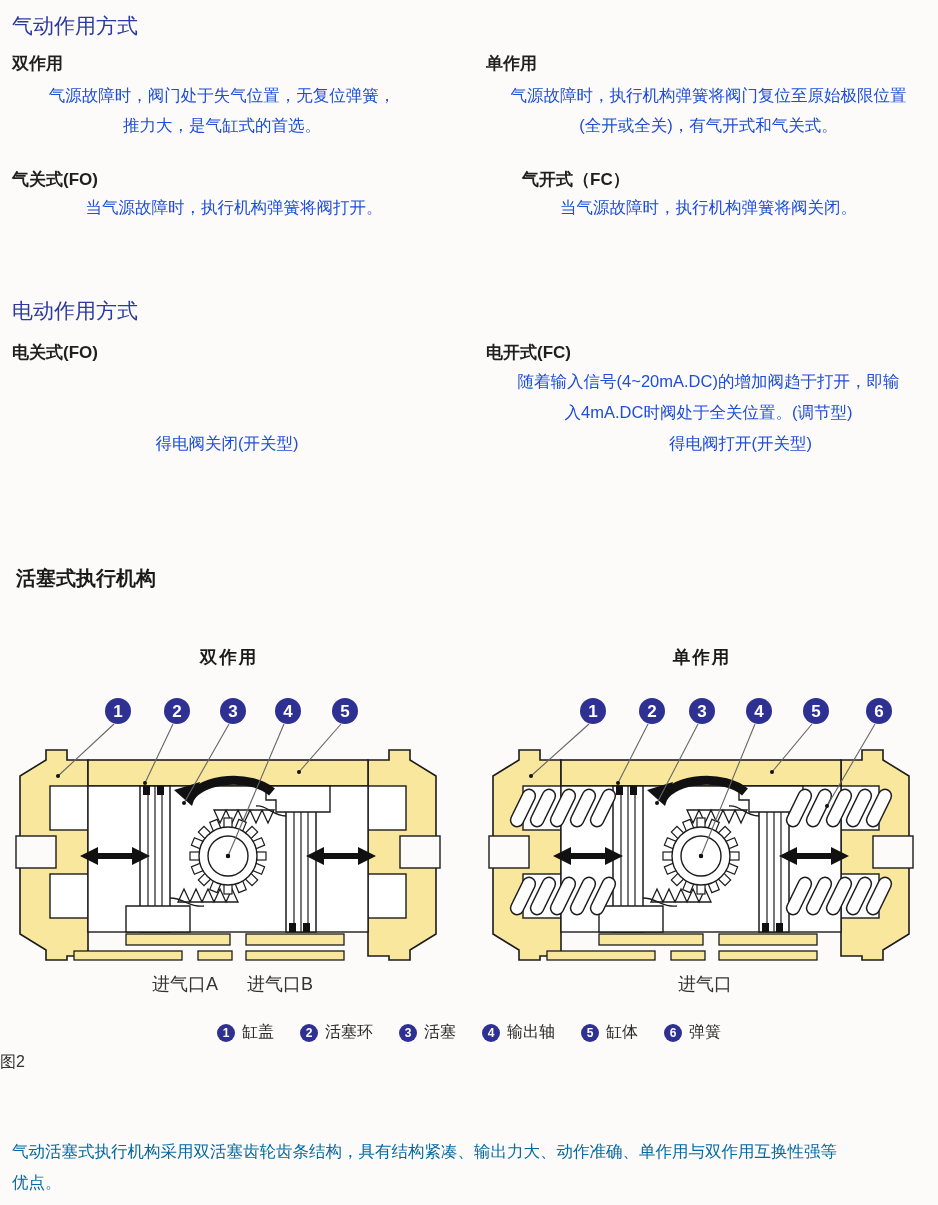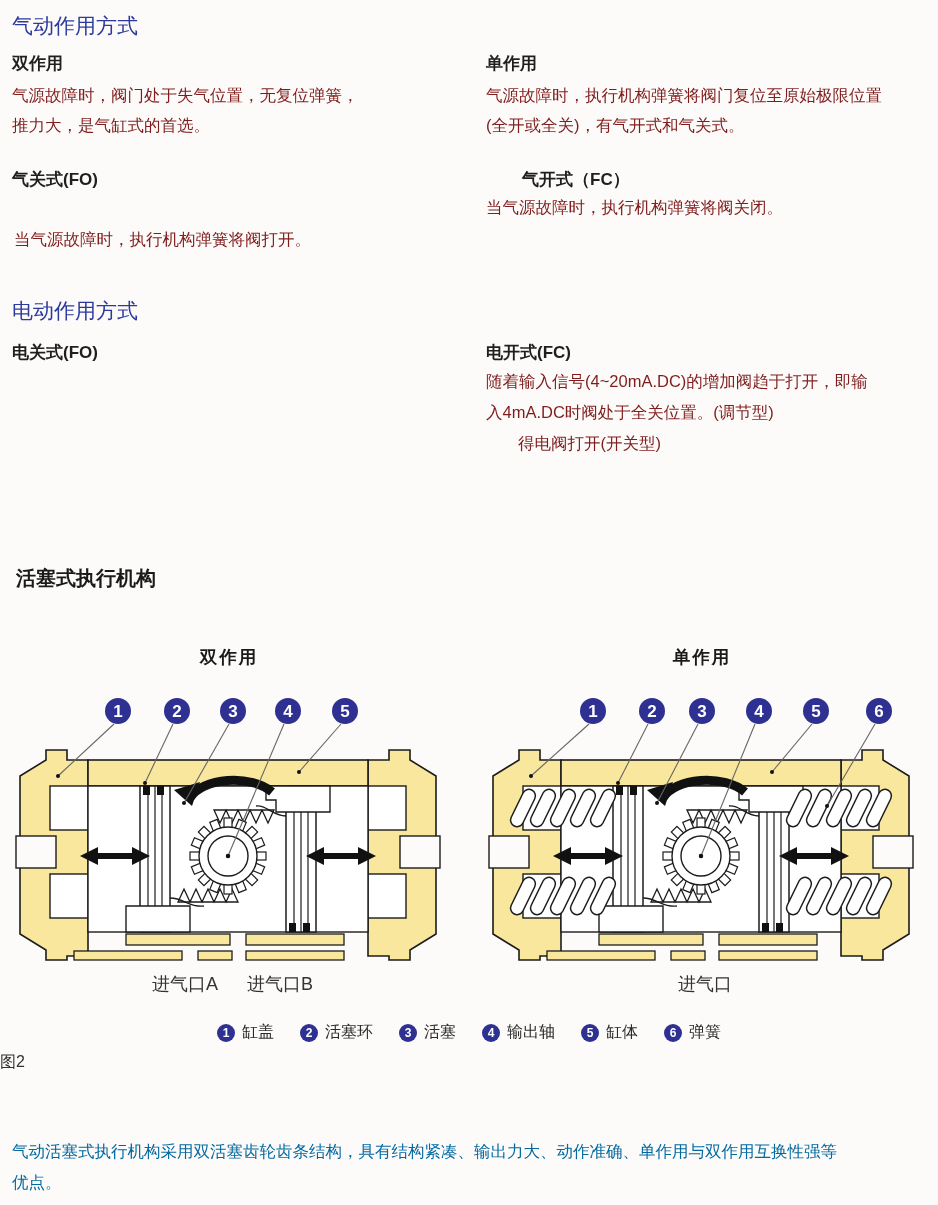--- a/index.html
+++ b/index.html
@@ -4,21 +4,21 @@
 <style>
   html,body{margin:0;padding:0;}
   #page{
     position:relative;width:938px;height:1205px;background:#fdfbf9;
     font-family:"Liberation Sans","DejaVu Sans",sans-serif;color:#3a3a3a;overflow:hidden;
   }
   .abs{position:absolute;}
   .h1{font-size:21px;font-weight:normal;color:#2c3a9e;}
   .h2{font-size:17px;font-weight:bold;color:#1f1f1f;}
   .h3{font-size:20px;font-weight:bold;color:#1a1a1a;}
-  .body-text{font-size:16.5px;line-height:30px;color:#7f1d1d;white-space:pre-line;}
+  .body-text{font-size:16.5px;line-height:30px;color:#1d4ed8;white-space:pre-line;text-align:center;}
   .diagram-title{font-size:17.5px;font-weight:bold;color:#1a1a1a;text-align:center;letter-spacing:2px;}
   .legend-row{left:0;top:1022px;width:938px;display:flex;justify-content:center;gap:26px;align-items:center;}
   .legend-item{display:flex;align-items:center;gap:7px;font-size:16px;color:#2b2b2b;}
   .legend-badge{width:18px;height:18px;border-radius:50%;background:#2e3192;color:#fff;
     font-size:12px;font-weight:bold;display:flex;align-items:center;justify-content:center;}
   .caption{left:0;top:1052px;width:938px;text-align:left;font-size:16px;color:#333;}
   .note{left:12px;top:1136px;width:914px;font-size:16.5px;line-height:31px;color:#0369a1;white-space:pre-line;}
   svg text{font-family:"Liberation Sans","DejaVu Sans",sans-serif;}
 </style>
 </head>
@@ -115,31 +115,32 @@
 </svg>
 
 <div id="page">
 
   <div class="abs h1" style="left:12px;top:12px;">气动作用方式</div>
 
   <div class="abs h2" style="left:12px;top:52px;">双作用</div>
   <div class="abs body-text" style="left:12px;top:80px;width:420px;">气源故障时，阀门处于失气位置，无复位弹簧，
 推力大，是气缸式的首选。</div>
   <div class="abs h2" style="left:12px;top:168px;">气关式(FO)</div>
-  <div class="abs body-text" style="left:14px;top:192px;width:420px;margin-top:32px;">当气源故障时，执行机构弹簧将阀打开。</div>
+  <div class="abs body-text" style="left:24px;top:192px;width:420px;">当气源故障时，执行机构弹簧将阀打开。</div>
 
   <div class="abs h2" style="left:486px;top:52px;">单作用</div>
   <div class="abs body-text" style="left:486px;top:80px;width:445px;">气源故障时，执行机构弹簧将阀门复位至原始极限位置
 (全开或全关)，有气开式和气关式。</div>
   <div class="abs h2" style="left:486px;top:168px;margin-left:36px;">气开式（FC）</div>
   <div class="abs body-text" style="left:486px;top:192px;width:445px;">当气源故障时，执行机构弹簧将阀关闭。</div>
 
   <div class="abs h1" style="left:12px;top:297px;">电动作用方式</div>
 
   <div class="abs h2" style="left:12px;top:341px;">电关式(FO)</div>
+  <div class="abs body-text" style="left:12px;top:428px;width:430px;line-height:31px;">得电阀关闭(开关型)</div>
 
   <div class="abs h2" style="left:486px;top:341px;">电开式(FC)</div>
   <div class="abs body-text" style="left:486px;top:366px;width:445px;line-height:31px;">随着输入信号(4~20mA.DC)的增加阀趋于打开，即输
 入4mA.DC时阀处于全关位置。(调节型)</div>
   <div class="abs body-text" style="left:486px;top:428px;width:445px;line-height:31px;margin-left:32px;">得电阀打开(开关型)</div>
 
   <div class="abs h3" style="left:16px;top:565px;">活塞式执行机构</div>
 
   <div class="abs diagram-title" style="left:14px;top:645px;width:430px;">双作用</div>
   <div class="abs diagram-title" style="left:487px;top:645px;width:430px;">单作用</div>

